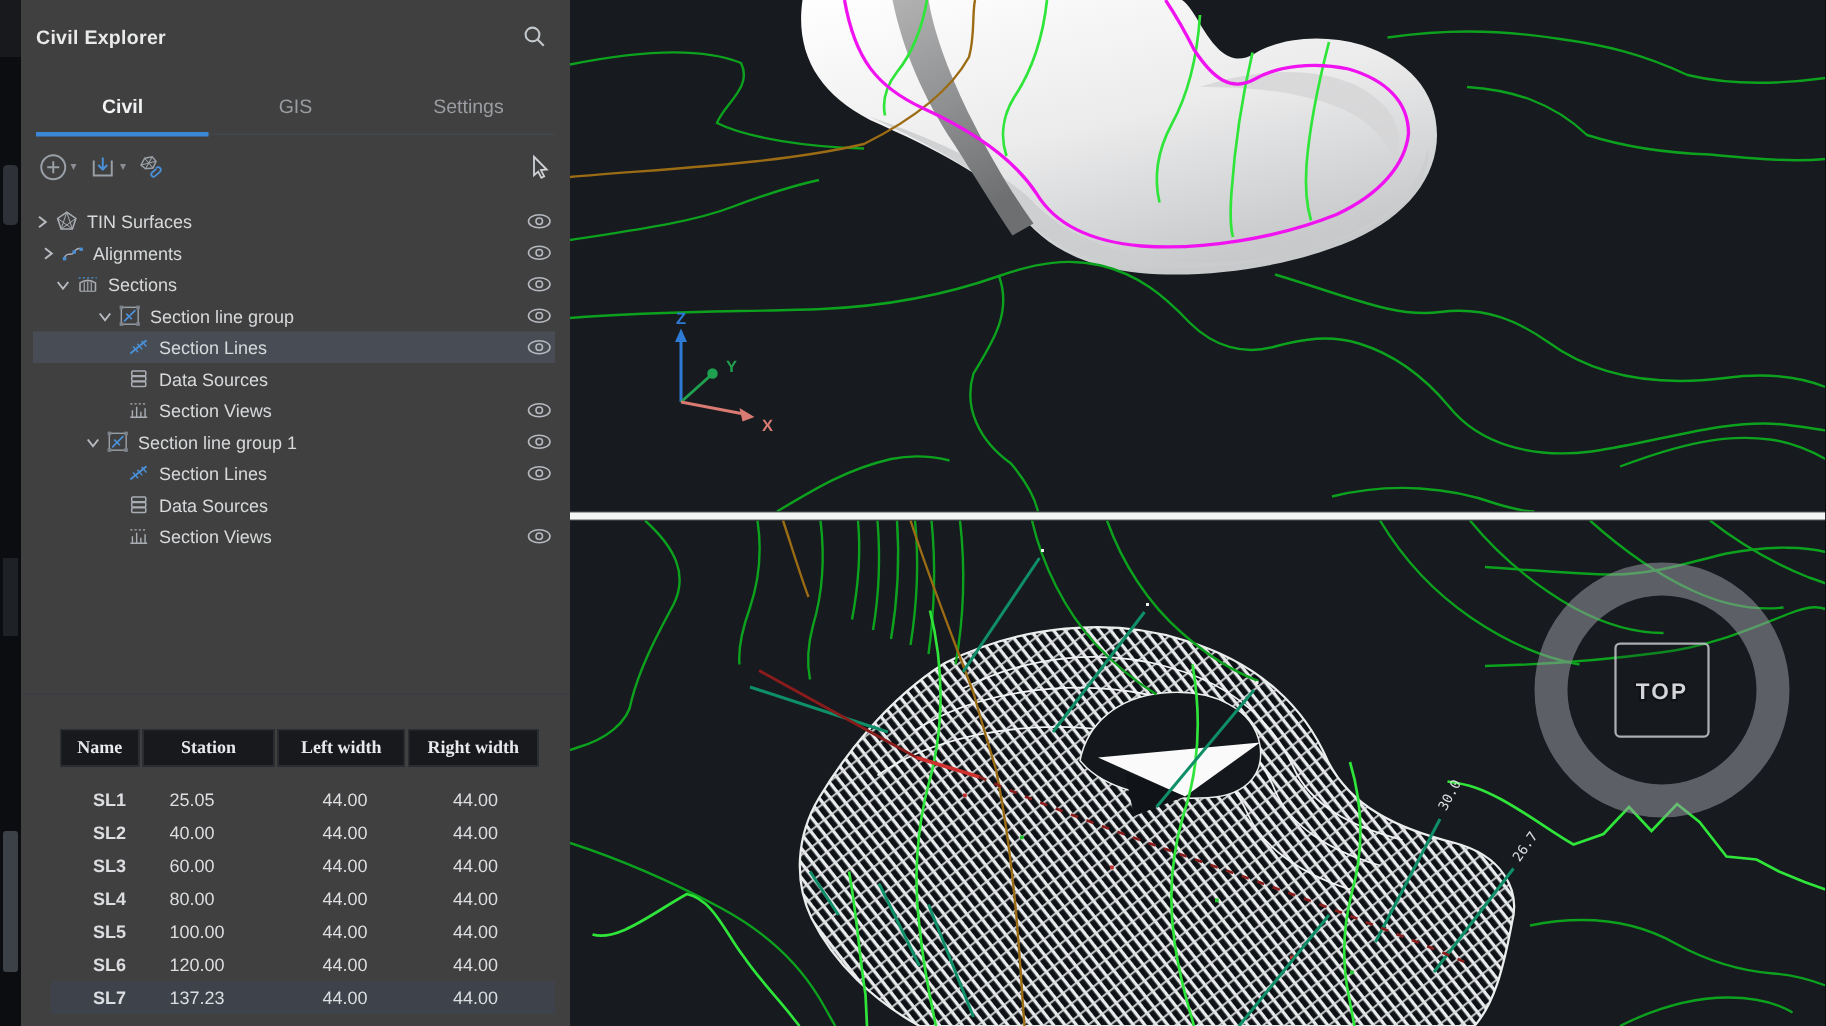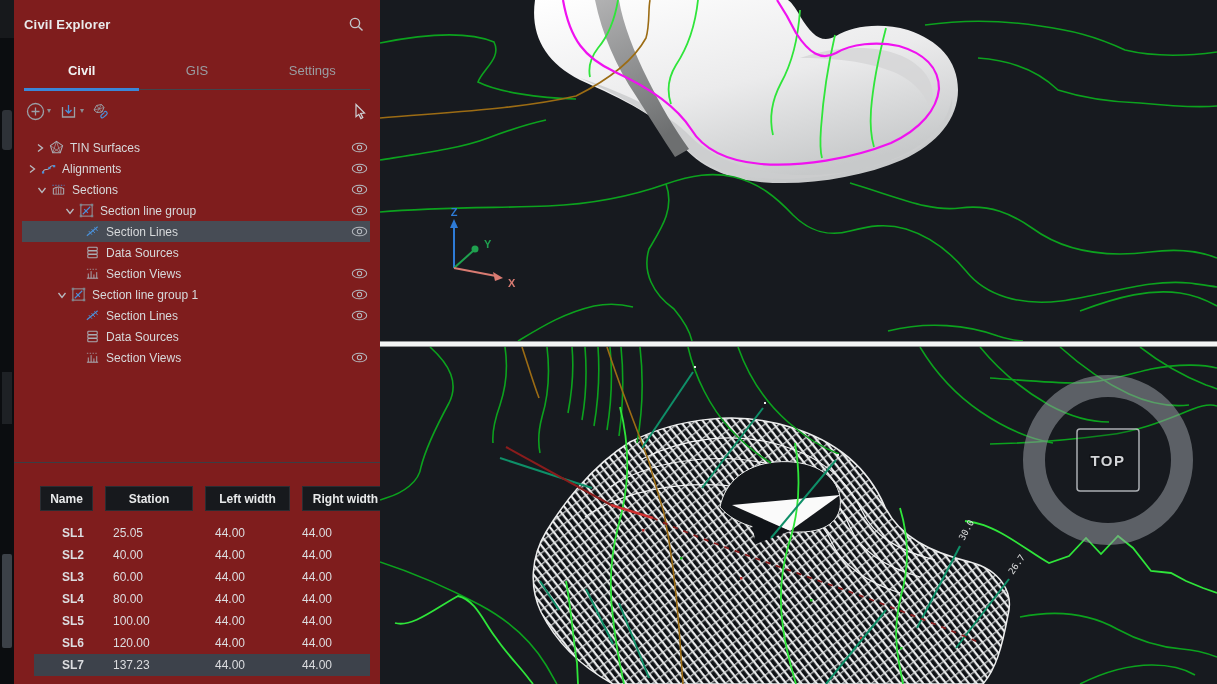--- a/index.html
+++ b/index.html
@@ -6,21 +6,21 @@
   .app{position:relative;width:1217px;height:684px;overflow:hidden;background:#16191d;
        font-family:"Liberation Sans",sans-serif;-webkit-font-smoothing:antialiased;}
   
   .left-strip{position:absolute;left:0;top:0;width:14px;height:684px;background:#0b0d10;}
   .left-strip div{position:absolute;left:2px;right:2px;}
   .ls-a{top:0;height:38px;background:#17191c;left:0 !important;right:0 !important;}
   .ls-b{top:110px;height:40px;background:#2e3238;border-radius:3px;}
   .ls-c{top:372px;height:52px;background:#1e2125;}
   .ls-d{top:554px;height:94px;background:#3c4148;border-radius:2px;}
   
-  .panel{position:absolute;left:14px;top:0;width:366px;height:684px;background:#7f1d1d;color:#d7d9db;}
+  .panel{position:absolute;left:14px;top:0;width:366px;height:684px;background:#404040;color:#d7d9db;}
   .panel-title{position:absolute;top:17px;left:10px;font-size:13px;font-weight:bold;color:#e9eaeb;letter-spacing:.2px;}
   .search-btn{position:absolute;top:16px;right:14px;width:18px;height:18px;cursor:pointer;}
   .tabs{position:absolute;top:52px;left:10px;right:10px;height:37px;display:flex;border-bottom:1px solid #41454c;}
   .tab{flex:1;display:flex;align-items:center;justify-content:center;font-size:13px;color:#9a9da2;position:relative;cursor:pointer;}
   .tab.active{color:#f1f2f3;font-weight:bold;}
   .tab.active::after{content:'';position:absolute;left:0;right:0;bottom:-2px;height:3px;background:var(--accent,#3b87d8);}
   .toolbar{position:absolute;top:96px;left:10px;right:10px;height:30px;display:flex;align-items:center;gap:4px;}
   .tool{display:flex;align-items:center;gap:2px;padding:2px;cursor:pointer;}
   .caret{font-size:8px;color:#8b8e93;line-height:1;}
   .toolbar .spacer{flex:1;}
@@ -29,21 +29,21 @@
   .tree-row{height:21px;display:flex;align-items:center;position:relative;font-size:12px;color:#d7d9db;cursor:default;}
   .tree-row>*{position:relative;z-index:1;}
   .tree-row.selected::before{content:'';position:absolute;left:8px;right:10px;top:0;bottom:0;background:#474c55;z-index:0;}
   .chev{width:16px;display:flex;align-items:center;justify-content:center;}
   .ticon{width:16px;margin-right:6px;display:flex;align-items:center;justify-content:center;}
   .tlabel{white-space:nowrap;}
   .eye{position:absolute;right:12px;top:0;bottom:0;display:flex;align-items:center;cursor:pointer;}
   .panel-divider{position:absolute;top:462px;left:0;width:366px;height:1px;background:#3a3e44;}
   
   .sl-table{position:absolute;top:486px;left:26px;width:319px;font-size:12px;}
-  .thead{display:grid;grid-template-columns:53px 88px 85px 87px;gap:12px;}
+  .thead{display:grid;grid-template-columns:53px 88px 85px 87px;gap:2px;font-family:Liberation Serif, serif;}
   .th{background:#17191d;border:1px solid #2a2d32;height:23px;display:flex;align-items:center;justify-content:center;
       font-weight:bold;color:#e8e9ea;}
   .tbody{margin-top:11px;}
   .trow{display:grid;grid-template-columns:53px 88px 85px 87px;gap:2px;height:22px;align-items:center;position:relative;color:#dcdde0;}
   .trow>*{position:relative;z-index:1;margin-left:14px;}
   .trow.selected::before{content:'';position:absolute;left:-6px;right:-11px;top:0;bottom:0;background:#3d424b;z-index:0;}
   .td1{padding-left:8px;font-weight:bold;}
   .td2{padding-left:4px;}
   .td3,.td4{padding-left:16px;}
   
@@ -117,21 +117,21 @@
         <div class="spacer"></div>
         <div class="tool">
           <span>
             <svg width="16" height="17" viewBox="0 0 16 17">
               <path d="M4 1.5 L12.5 10 L8.6 10.4 L10.8 14.6 L8.9 15.6 L6.8 11.4 L4 13.8 Z" fill="none" stroke="#cfd2d6" stroke-width="1.2"></path>
             </svg>
           </span>
         </div>
       </div>
     <div class="tree" id="tree">
-        <div class="tree-row" style="padding-left: 18px;">
+        <div class="tree-row" style="padding-left: 6px;">
           <span class="chev">
             <svg width="10" height="10" viewBox="0 0 10 10">
               <path d="M3 1.5 L7.5 5 L3 8.5" stroke="#b8bcc2" fill="none" stroke-width="1.3"></path>
             </svg>
           </span>
           <span class="ticon">
             <svg width="15" height="15" viewBox="0 0 16 16">
               <path d="M8 1.5 14.5 6 12 13.5 4 13.5 1.5 6 Z" stroke="#a9adb4" fill="none" stroke-width="1.1"></path>
               <path d="M8 1.5 4 13.5 M8 1.5 12 13.5 M1.5 6 12 13.5 M14.5 6 4 13.5" stroke="#a9adb4" fill="none" stroke-width="0.7"></path>
             </svg>

